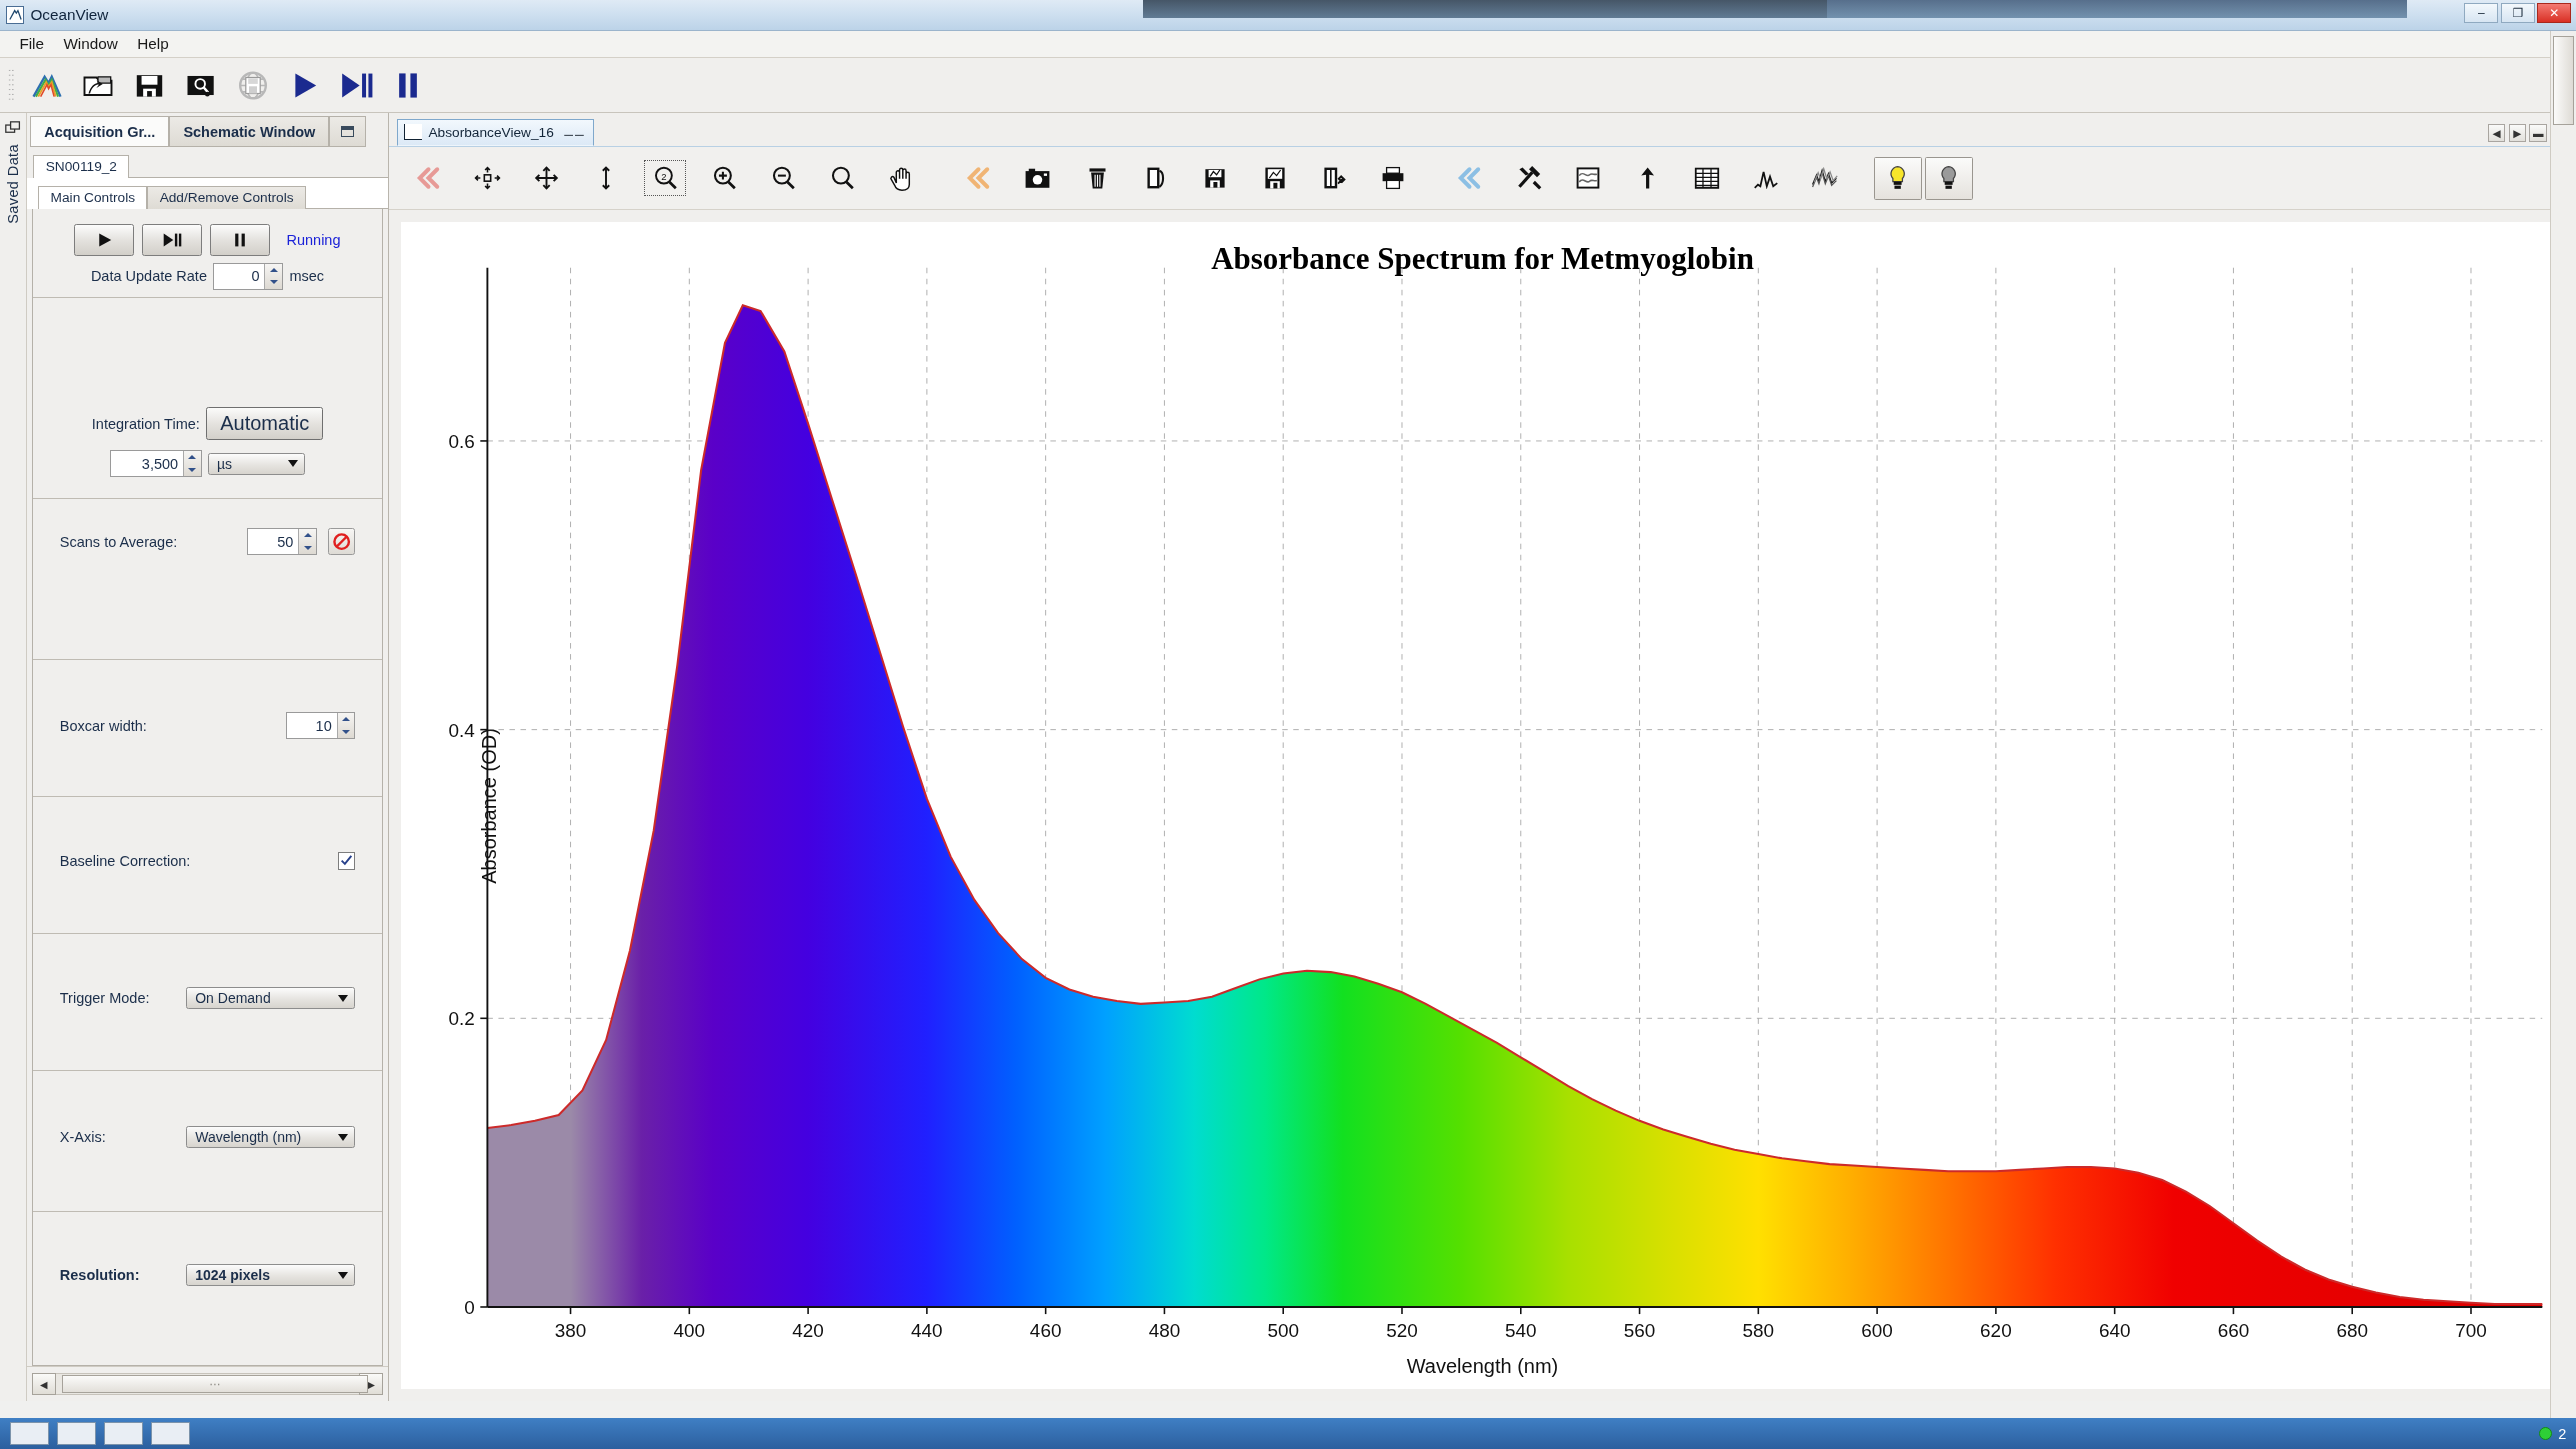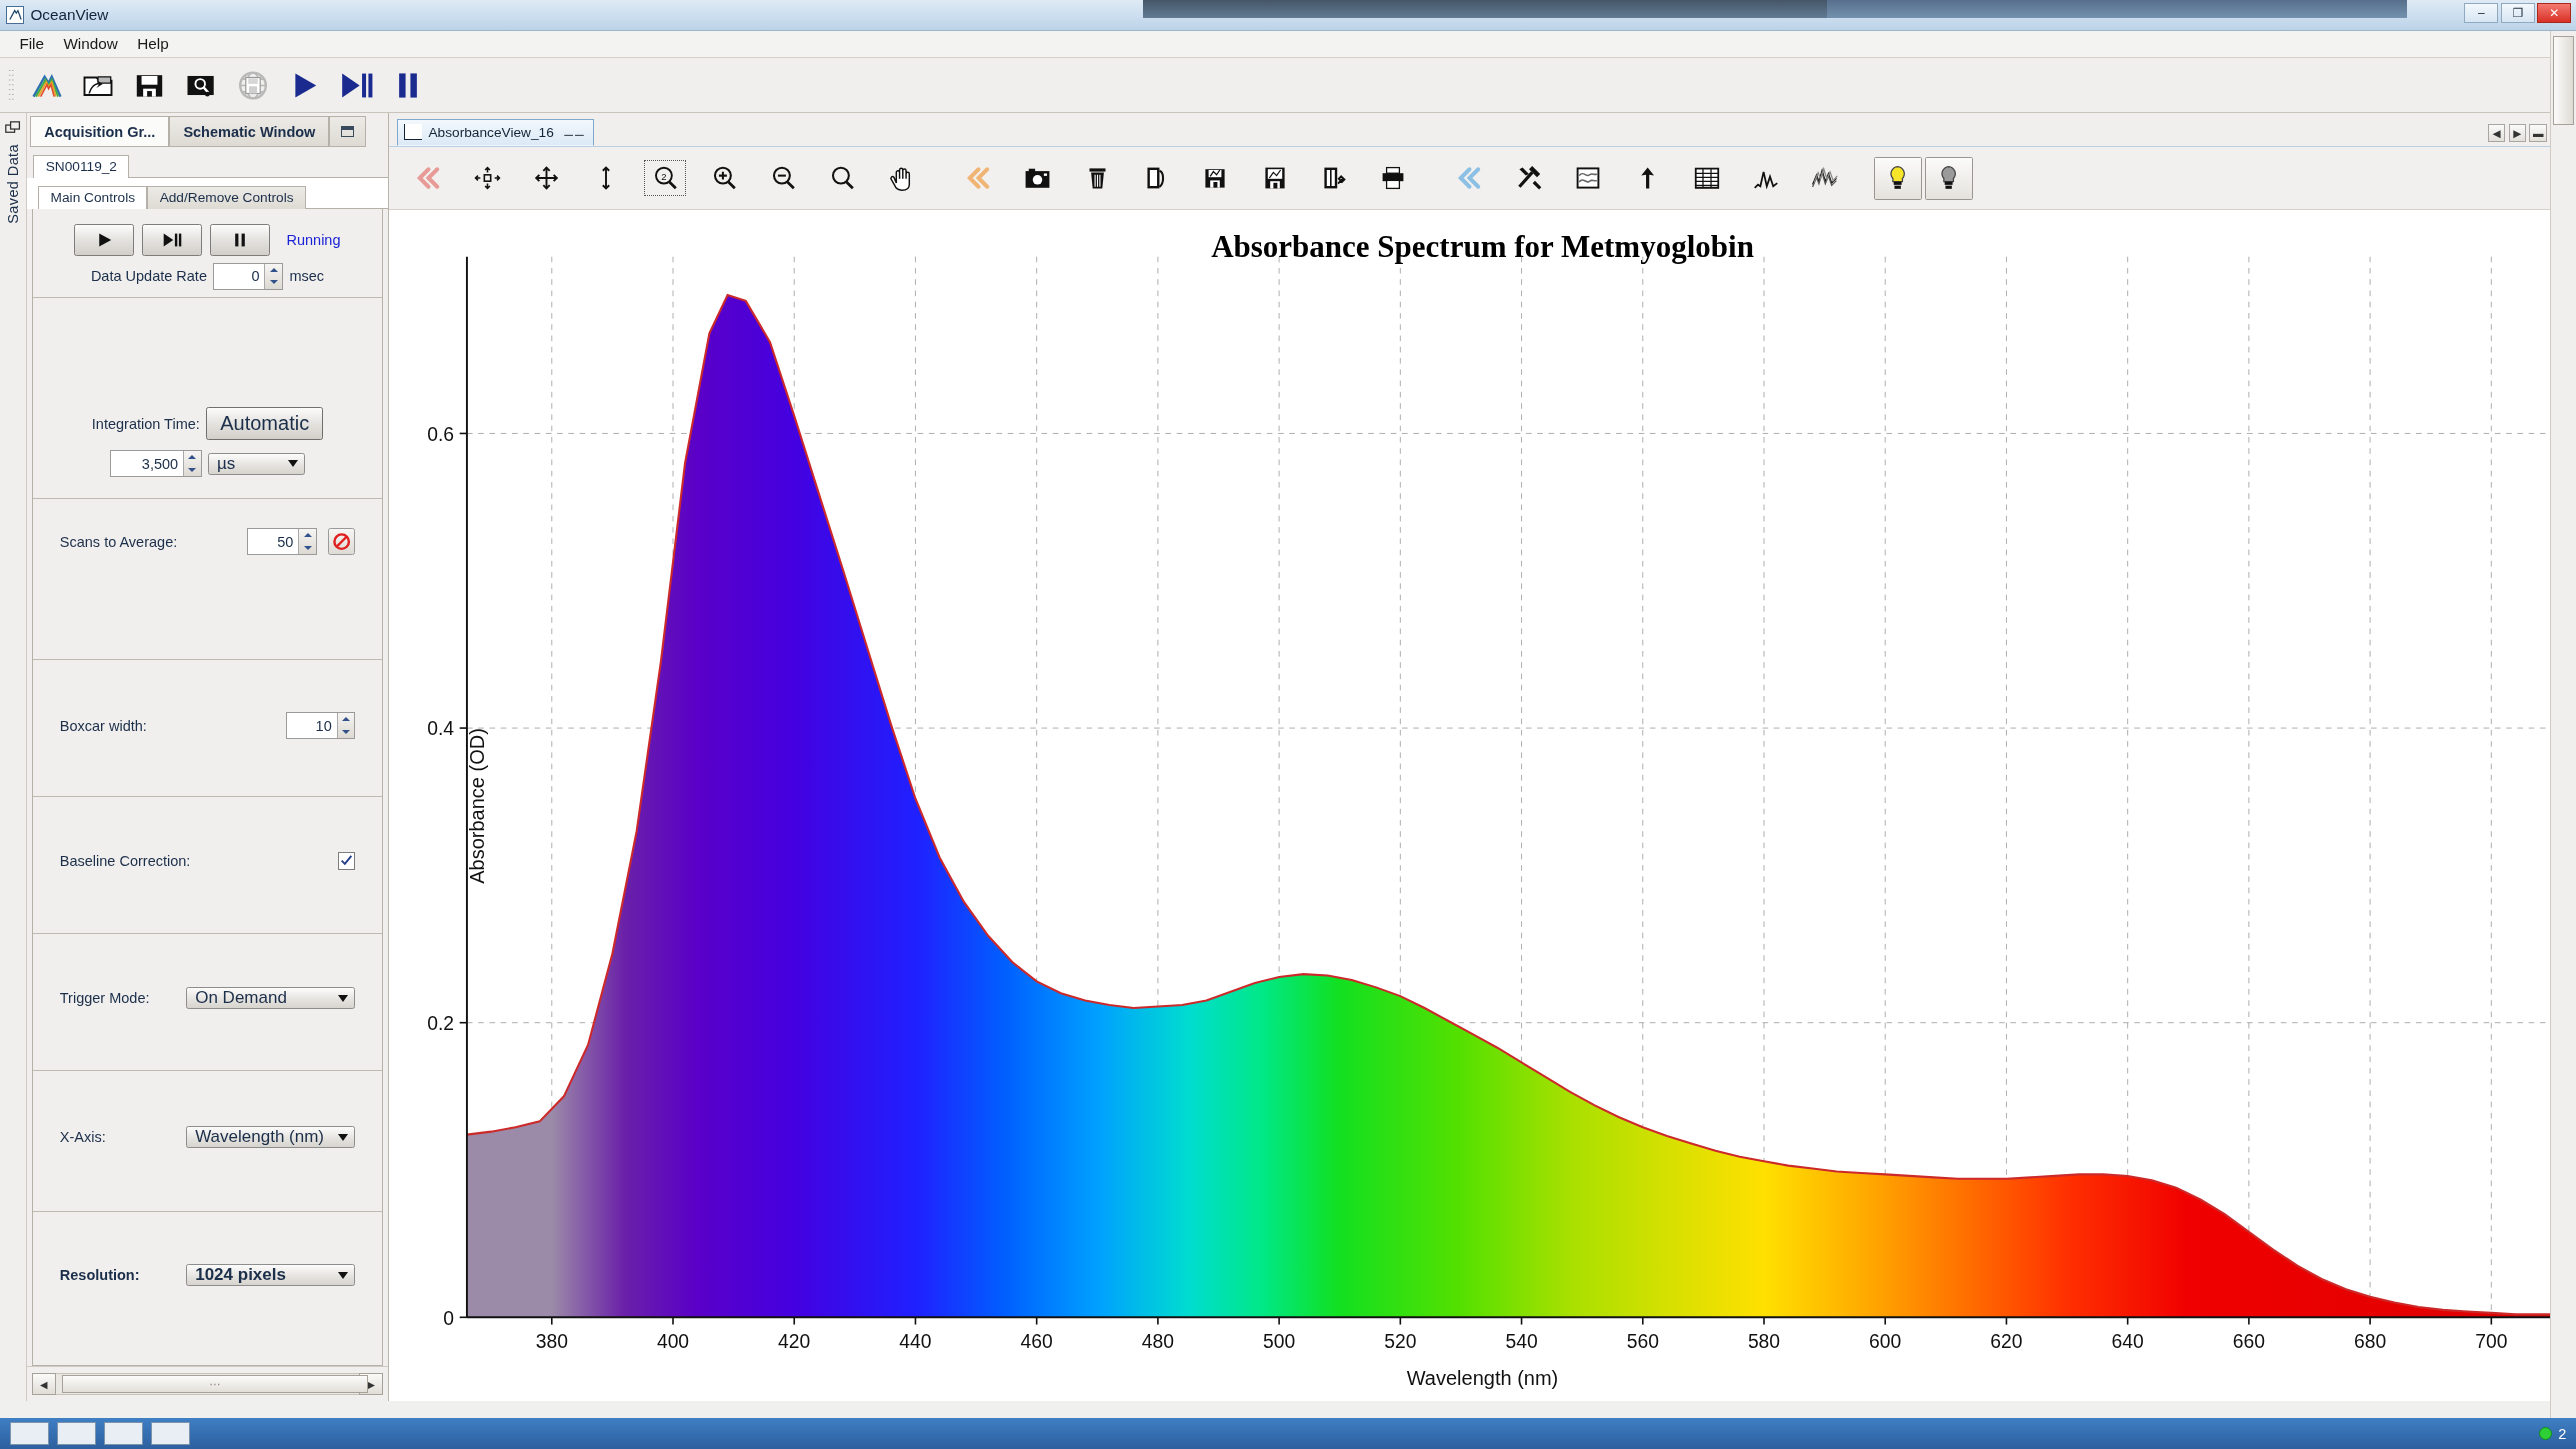--- a/index.html
+++ b/index.html
@@ -158,21 +158,21 @@
          background:linear-gradient(180deg,#f7f6f4,#dedbd5);
          display:flex;align-items:center;justify-content:center;}
 
   .chk{width:17.7px;height:17.7px;border:0.8px solid #7d7d7d;background:#fff;
        display:flex;align-items:center;justify-content:center;}
   .chk svg{display:block;}
 
   .combo{
     height:22px;border:0.8px solid #8d8d8d;border-radius:2.4px;
     background:linear-gradient(180deg,#fcfcfc,#e6e4e0 55%,#d7d4ce);
-    display:flex;align-items:center;padding:0 6.4px 0 8px;font-size:17px;color:#1b2e4a;
+    display:flex;align-items:center;padding:0 6.4px 0 8px;font-size:14px;color:#1b2e4a;
     min-width:169px;justify-content:space-between;gap:9.7px;
   }
   .caret{width:0;height:0;border-left:5.6px solid transparent;border-right:5.6px solid transparent;border-top:7.2px solid #111;}
 
   .hscrollWrap{height:35px;background:#f0efed;display:flex;align-items:center;
                padding:0 4.8px;gap:0;border-top:0.8px solid #cfcbc3;}
   .hsArrow{width:24px;height:22.5px;border:0.8px solid #a6a29a;
            background:linear-gradient(180deg,#fafaf8,#e0ddd6);
            display:flex;align-items:center;justify-content:center;}
   .hsTrack{flex:1;height:22.5px;background:#e9e7e2;border-top:0.8px solid #c7c3bb;border-bottom:0.8px solid #c7c3bb;position:relative;}
@@ -197,21 +197,21 @@
   .dtrBtn{width:17.7px;height:17.7px;border:0.8px solid #a9a5a0;background:linear-gradient(180deg,#fafaf9,#e2e0db);
           display:flex;align-items:center;justify-content:center;font-size:10.5px;color:#333;}
 
   .chartToolbar{height:63px;background:#f1f0ee;display:flex;align-items:center;
                 padding-left:11.3px;gap:3.2px;border-bottom:0.8px solid #d6d2ca;}
   .ctBtn{width:56px;height:50px;display:flex;align-items:center;justify-content:center;}
   .ctBtn.sel{outline:0.8px dotted #555;outline-offset:-8px;}
   .ctBtn.framed{border:0.8px solid #9a968f;background:linear-gradient(180deg,#fbfbfa,#e5e2dd);width:48px;height:43px;border-radius:1.6px;}
   .ctSep{width:14.5px;}
 
-  #chartArea{flex:1;background:#fff;position:relative;margin:0;border:none;}
+  #chartArea{flex:1;background:#fff;position:relative;margin:12px;border:none;}
 
   .ylabel{
     position:absolute;left:11.3px;top:50%;transform:translateY(-50%) rotate(-90deg);
     transform-origin:center;font-size:20px;color:#111;white-space:nowrap;
   }
   .xlabel{position:absolute;left:0;right:0;bottom:11.3px;text-align:center;font-size:20px;color:#111;}
   .ctitle{position:absolute;left:0;right:0;top:19.3px;text-align:center;
           font-family:"Liberation Serif",serif;font-weight:bold;font-size:31px;color:#000;}
 
   

